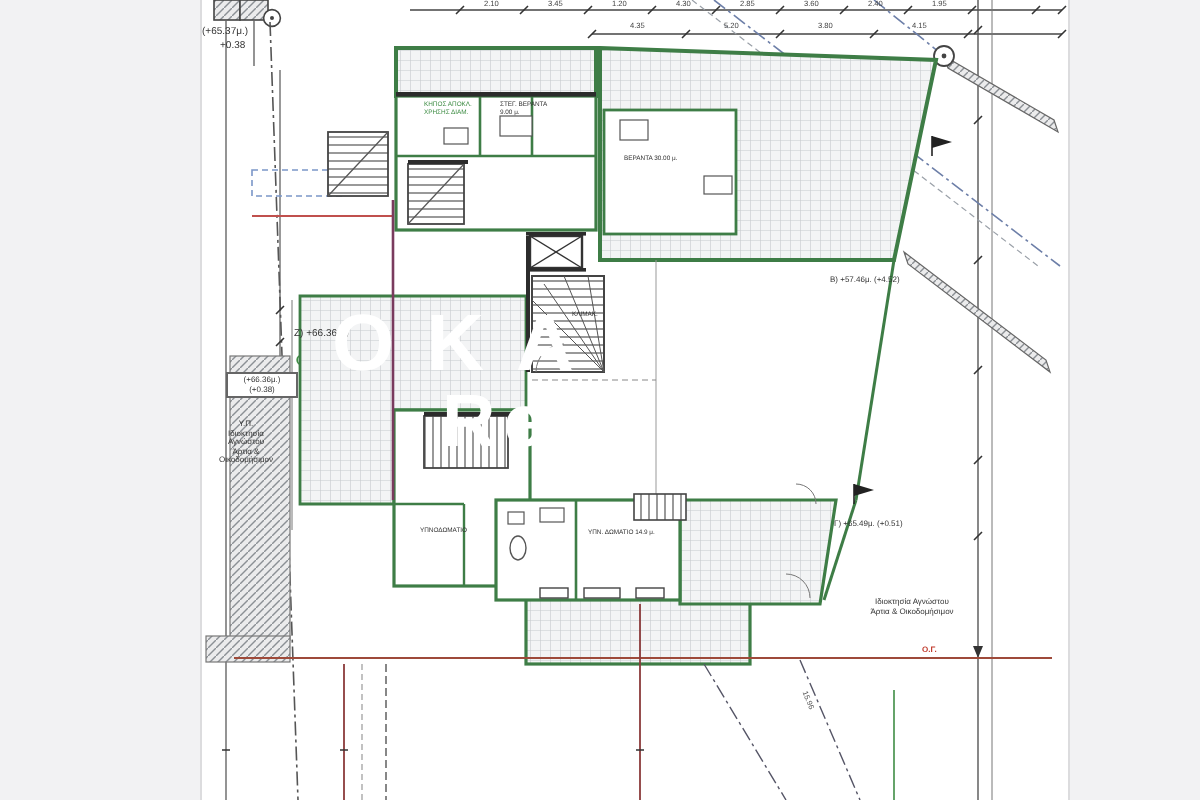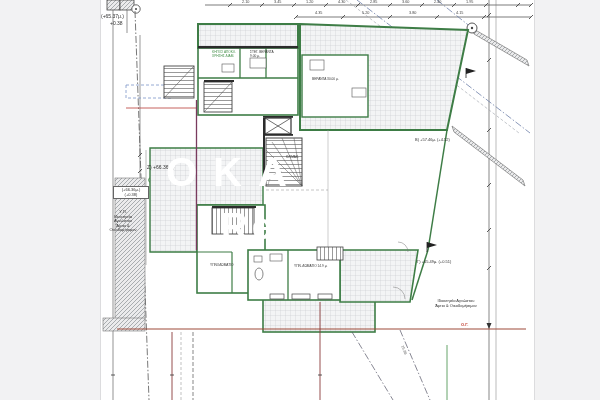--- a/index.html
+++ b/index.html
@@ -9,21 +9,21 @@
          border-left:1px solid #dcdcde;border-right:1px solid #dcdcde;}
   svg{position:absolute;left:0;top:0;}
   .lbl{position:absolute;color:#333;line-height:1.15;white-space:nowrap;}
   .t5{font-size:5px;} .t4{font-size:4px;} .t3{font-size:3.2px;line-height:1.2;}
   .green{color:#3f8d45;}
   .red{color:#c0392b;font-weight:bold;}
   .boxed{border:0.5px solid #666;background:#fff;padding:1px 2px;text-align:center;}
   .center{text-align:center;white-space:normal;}
   .wm{position:absolute;color:#ffffff;font-weight:bold;z-index:30;}
   .wm1{left:166px;top:150px;font-size:40px;letter-spacing:16px;}
-  .wm2{left:221px;top:206px;font-size:37px;letter-spacing:4px;}
+  .wm2{left:221px;top:190px;font-size:37px;letter-spacing:4px;}
   .rot{transform:rotate(68deg);transform-origin:left top;display:inline-block;color:#555;}
   .dim{position:absolute;font-size:3.8px;color:#444;}
 </style>
 </head>
 <body>
 
 <div class="stage">
   <div class="sheet"></div>
 
   <svg width="600" height="400" viewBox="0 0 600 400">

